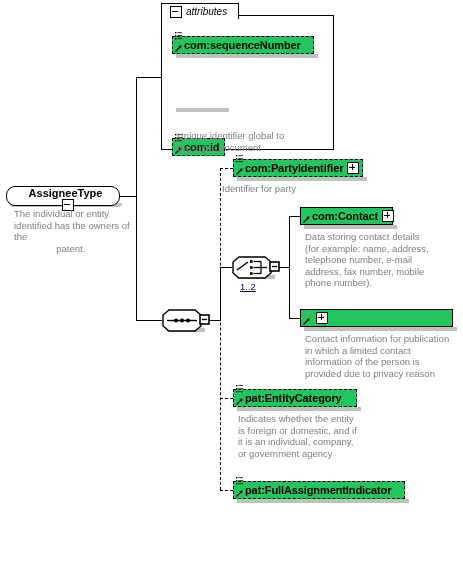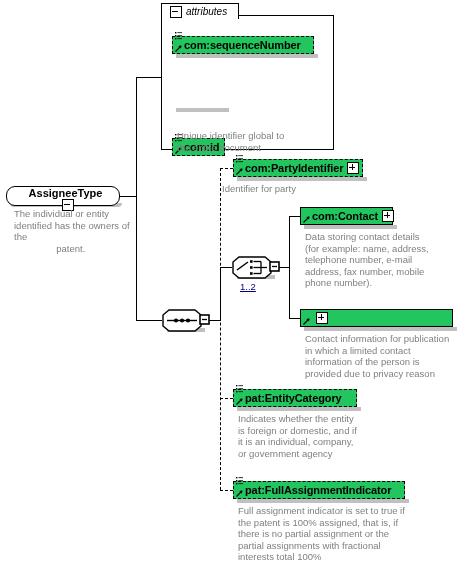--- a/index.html
+++ b/index.html
@@ -381,19 +381,14 @@
         <rect x="2.4" y="3.3" width="4.6" height="0.8" fill="#000"></rect>
       <rect x="0" y="6" width="1.4" height="1.4" fill="#000"></rect>
         <rect x="2.4" y="6.3" width="4.6" height="0.8" fill="#000"></rect>
     </svg>
     <svg class="ref-arrow" viewBox="0 0 7 7">
       <path d="M0.5 6.5 L6 1" stroke="#000" stroke-width="1.1" fill="none"></path>
       <path d="M6.5 0.5 L3.3 1.1 L5.9 3.6 Z" fill="#000"></path>
     </svg>
     <span style="flex:1 1 auto;">pat:FullAssignmentIndicator</span>
   </div>
-  <div class="anno" style="left:238px; top:505px; width:206px;">Full assignment indicator is set to true if
-the patent is 100% assigned, that is, if
-there is no partial assignment or the
-partial assignments with fractional
-interests total 100%</div>
 
 </div>
 
 </body></html>

